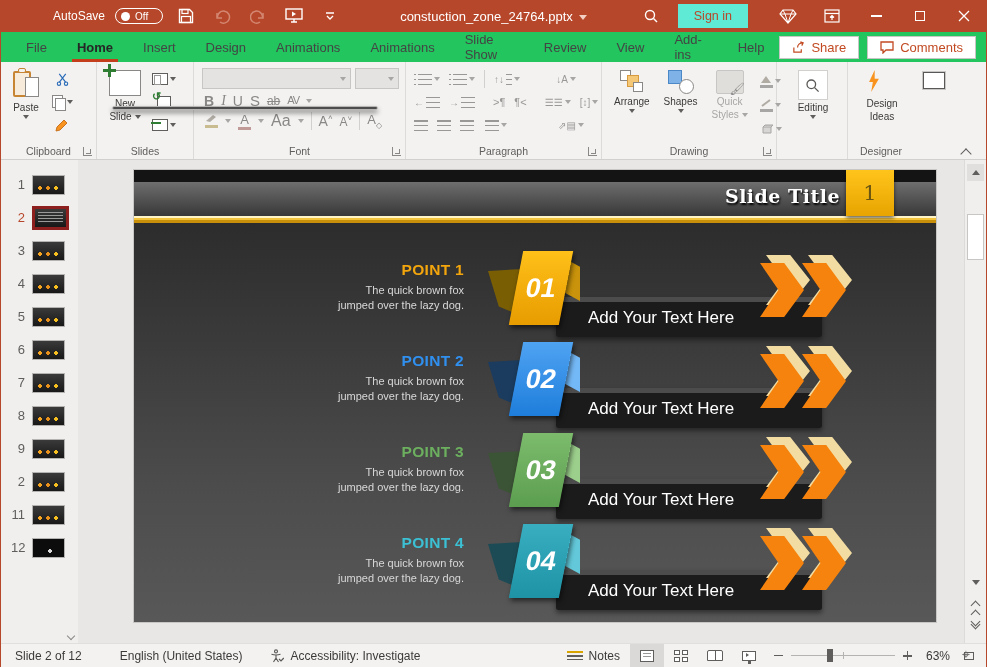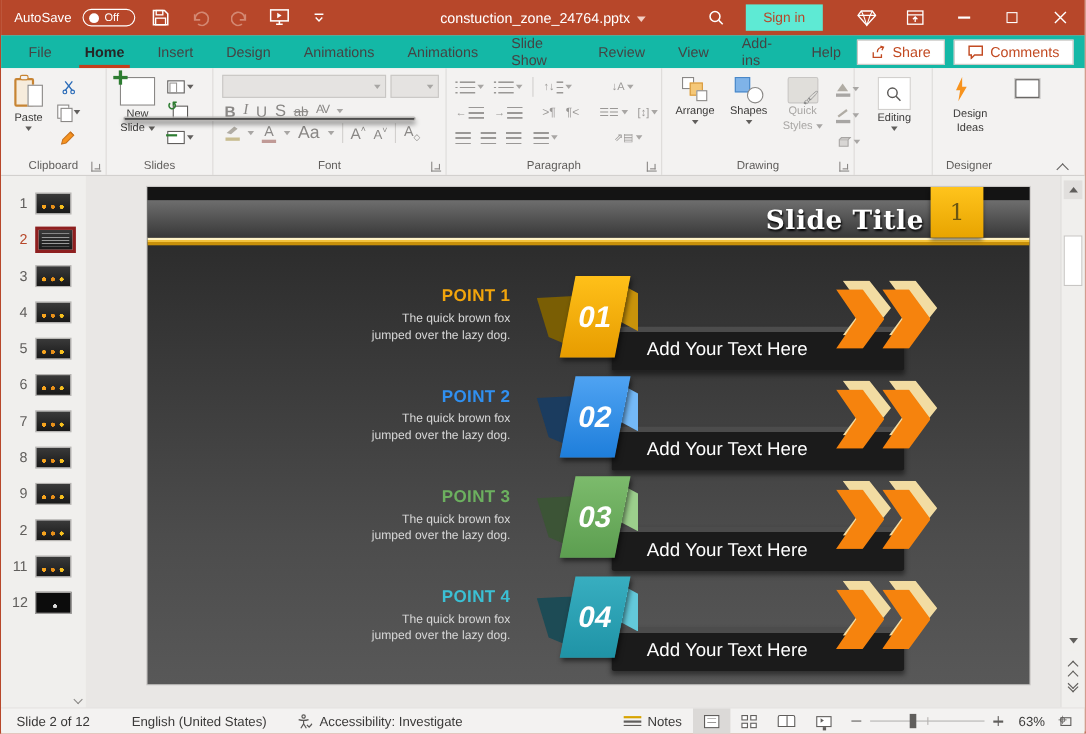--- a/index.html
+++ b/index.html
@@ -2,38 +2,38 @@
 <html><head>
 <meta charset="utf-8">
 <style>
   * { margin:0; padding:0; box-sizing:border-box; }
   html,body { width:987px; height:667px; overflow:hidden; }
   body { font-family:"Liberation Sans", sans-serif; font-size:13px; color:#3b3a39; background:#f3f2f1; }
   .window { position:relative; width:987px; height:667px; border-left:1px solid #b7472a; border-right:1px solid #b7472a; border-bottom:2px solid #b7472a; }
 
   
   .titlebar { height:32px; background:#b7472a; color:#fff; display:flex; align-items:center; position:relative; }
-  .tb-left { display:flex; align-items:center; gap:10px; padding-left:12px; z-index:2; }
+  .tb-left { display:flex; align-items:center; gap:10px; padding-left:12px; z-index:2;margin-left:40px; }
   .autosave-label { font-size:12px; }
   .toggle { width:48px; height:16px; border:1px solid #fff; border-radius:9px; display:flex; align-items:center; gap:5px; padding:0 5px; cursor:pointer; }
   .toggle .knob { width:9px; height:9px; background:#fff; border-radius:50%; }
   .toggle .state { font-size:10px; color:#fff; }
   .tb-btn { width:26px; height:26px; display:flex; align-items:center; justify-content:center; }
   .tb-btn svg { display:block; }
   .dim { opacity:.5; }
   .tb-title { position:absolute; left:0; right:0; text-align:center; font-size:13px; color:#fff; pointer-events:none; }
   .tb-title .caret { display:inline-block; margin-left:6px; border-left:4px solid transparent; border-right:4px solid transparent; border-top:5px solid #f3cfc4; vertical-align:middle; }
   .tb-right { margin-left:auto; display:flex; align-items:center; z-index:2; }
   .signin { background:#5eead4; color:#b7472a; font-size:12.5px; padding:5px 16px; margin:0 18px 0 14px; cursor:pointer; }
   .win-btn { width:44px; height:32px; display:flex; align-items:center; justify-content:center; cursor:pointer; }
   .min-glyph { width:11px; height:1.5px; background:#fff; }
   .max-glyph { width:10px; height:10px; border:1.5px solid #fff; }
 
   
-  .tabrow { height:30px; background:#14b8a6; display:flex; align-items:stretch; padding-left:10px; }
+  .tabrow { height:30px; background:#22c55e; display:flex; align-items:stretch; padding-left:10px; }
   .tab { padding:0 15px; display:flex; align-items:center; font-size:13px; color:#444; cursor:pointer; position:relative; }
   .tab.active { font-weight:bold; color:#262626; }
   .tab.active::after { content:""; position:absolute; left:10px; right:10px; bottom:0; height:3px; background:#c43e1c; }
   .tabrow-right { margin-left:auto; display:flex; align-items:center; gap:8px; padding-right:10px; }
   .pill-btn { border:1px solid #c8c6c4; background:#fff; color:#c24a22; font-size:13px; padding:3px 12px; display:flex; align-items:center; gap:6px; cursor:pointer; }
 
   
   .ribbon { height:98px; background:#f3f2f1; border-bottom:1px solid #d2d0ce; display:flex; position:relative; }
   .group { position:relative; border-right:1px solid #dddbd9; padding:6px 6px 16px 8px; display:flex; gap:6px; }
   .group-label { position:absolute; bottom:2px; left:0; right:0; text-align:center; font-size:10.5px; color:#605e5c; }
@@ -114,21 +114,21 @@
   .thumb-row.black .thumb-box { background:#0c0c0c; }
   .thumb-row.black .thumb-box::after { background:radial-gradient(circle 2px at 14px 3px,#d8d8d8 90%,transparent); }
   .panel-down { position:absolute; right:2px; bottom:4px; width:9px; height:6px; }
   .panel-down::before { content:""; position:absolute; left:1px; top:0; width:5px; height:5px; border-right:1.4px solid #8a8886; border-bottom:1.4px solid #8a8886; transform:rotate(45deg); }
 
   .canvas { flex:1; position:relative; }
   
   .slide { position:absolute; left:56px; top:10px; width:802px; height:452px; background:linear-gradient(180deg,#262626,#4c4c4c 70%,#585858); box-shadow:0 0 0 1px #c9c7c5; overflow:hidden; }
   .slide-topstrip { height:12px; background:#141414; }
   .slide-header { height:34px; background:linear-gradient(180deg,#6e6e6e,#383838); position:relative; }
-  .slide-title { position:absolute; right:96px; top:3px; font-family:"DejaVu Serif",serif; font-weight:bold; font-size:24px; color:#fff; text-shadow:1px 2px 2px #000; letter-spacing:.5px; }
+  .slide-title { position:absolute; right:96px; top:3px; font-family:"DejaVu Serif",serif; font-weight:bold; font-size:19px; color:#fff; text-shadow:1px 2px 2px #000; letter-spacing:.5px; }
   .slide-numbox { position:absolute; right:42px; top:-12px; width:48px; height:46px; background:linear-gradient(180deg,#ffc41c,#e8a400); display:flex; align-items:center; justify-content:center; font-family:"DejaVu Serif",serif; font-size:21px; color:#6a5612; box-shadow:0 2px 4px rgba(0,0,0,.6); }
   .gold-line { height:7px; background:linear-gradient(180deg,#fff3c8 0 2px,#f3c33c 2px 4px,#c8900a 4px 7px); }
   .slide-body { position:relative; padding-top:24px; }
   .point-row { position:relative; height:91px; }
   .pt-label { position:absolute; right:472px; top:14px; width:220px; text-align:right; font-size:15.5px; font-weight:bold; letter-spacing:.3px; }
   .pt-desc { position:absolute; right:472px; top:36px; width:135px; margin-right:0; text-align:right; font-size:11px; line-height:15px; color:#d8d8d8; left:auto; }
   .pt-desc-wrap { position:absolute; right:472px; top:36px; width:220px; display:flex; justify-content:flex-end; }
   .badge { position:absolute; left:352px; top:4px; width:100px; height:82px; z-index:3; }
   .badge .flap { position:absolute; left:2px; top:18px; width:36px; height:48px; background:var(--flap); clip-path:polygon(0 4%,100% 0,100% 100%,30% 78%); }
   .badge .fold { position:absolute; left:76px; top:6px; width:18px; height:44px; background:var(--fold); clip-path:polygon(0 0,100% 22%,100% 100%,0 78%); }

